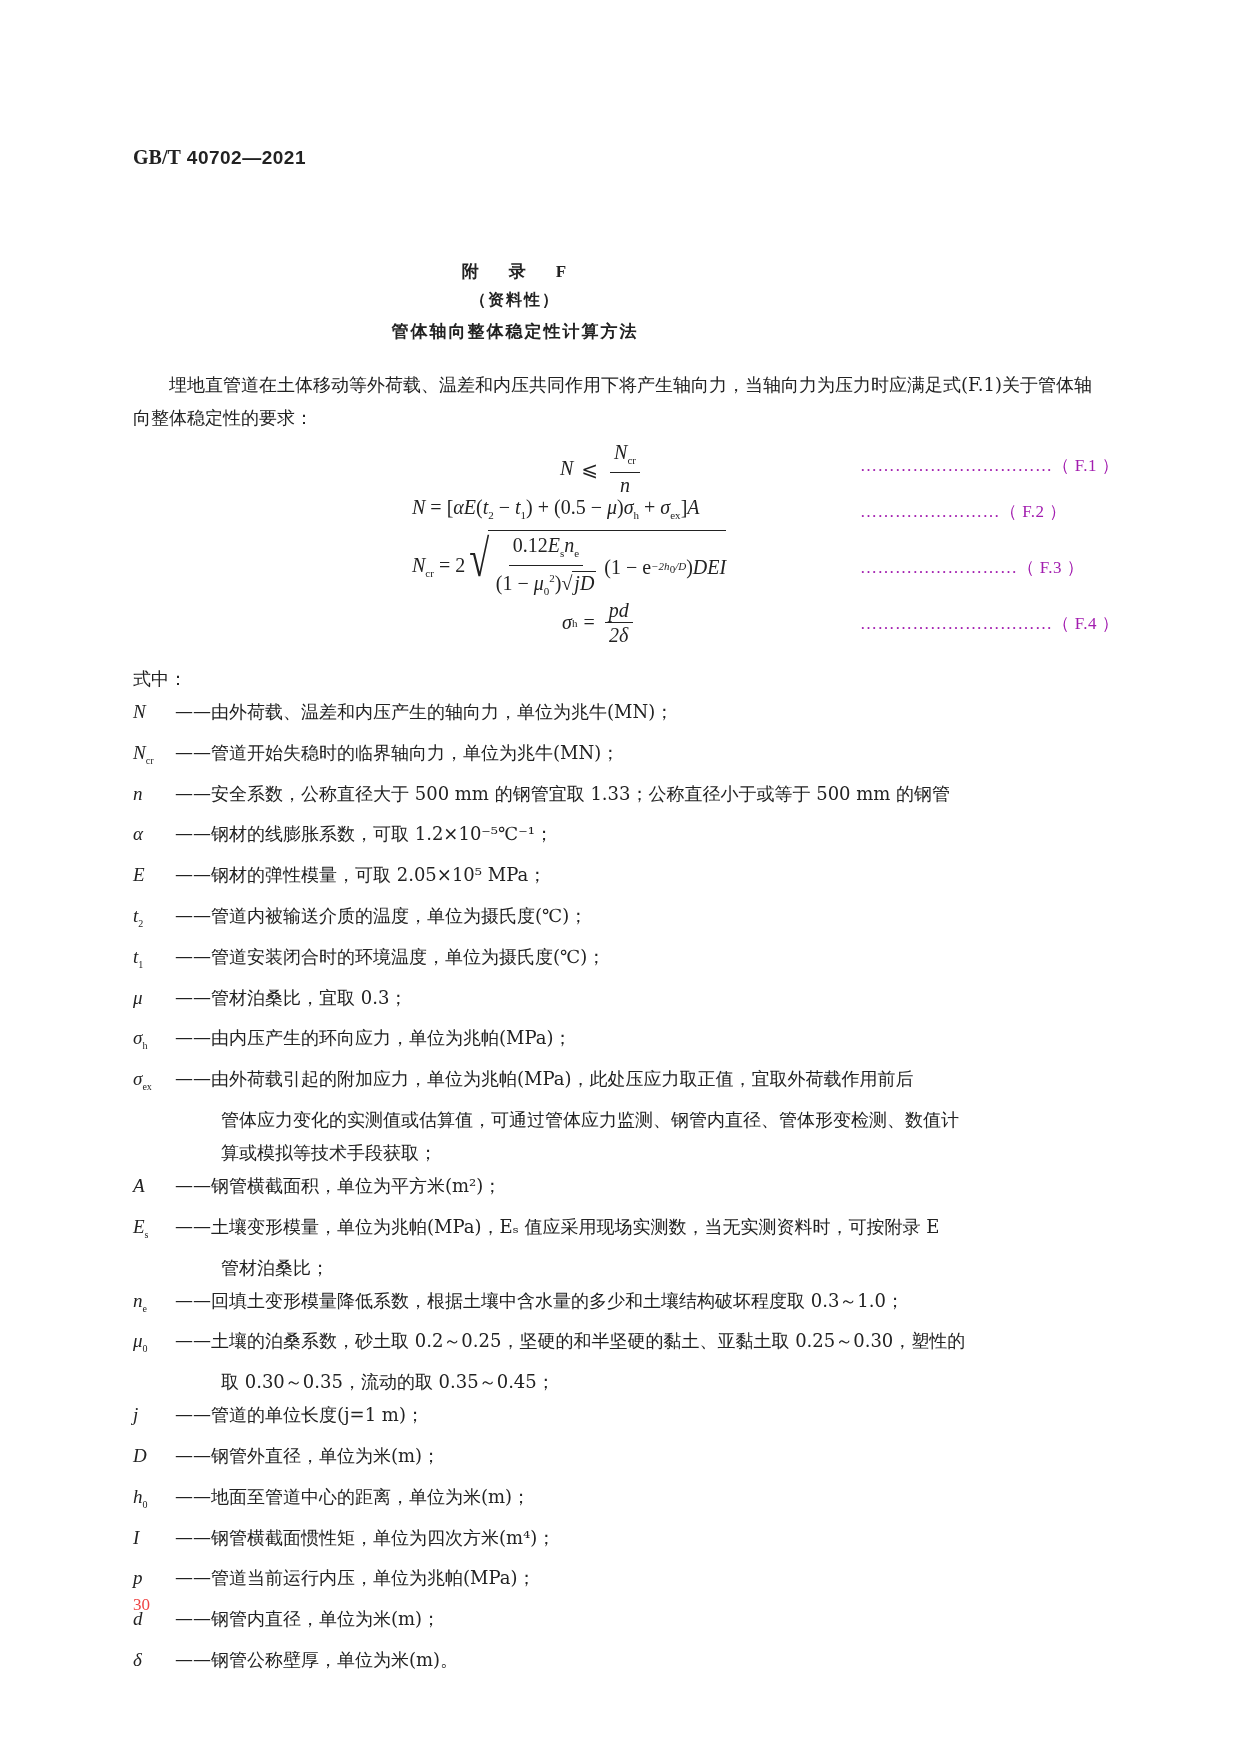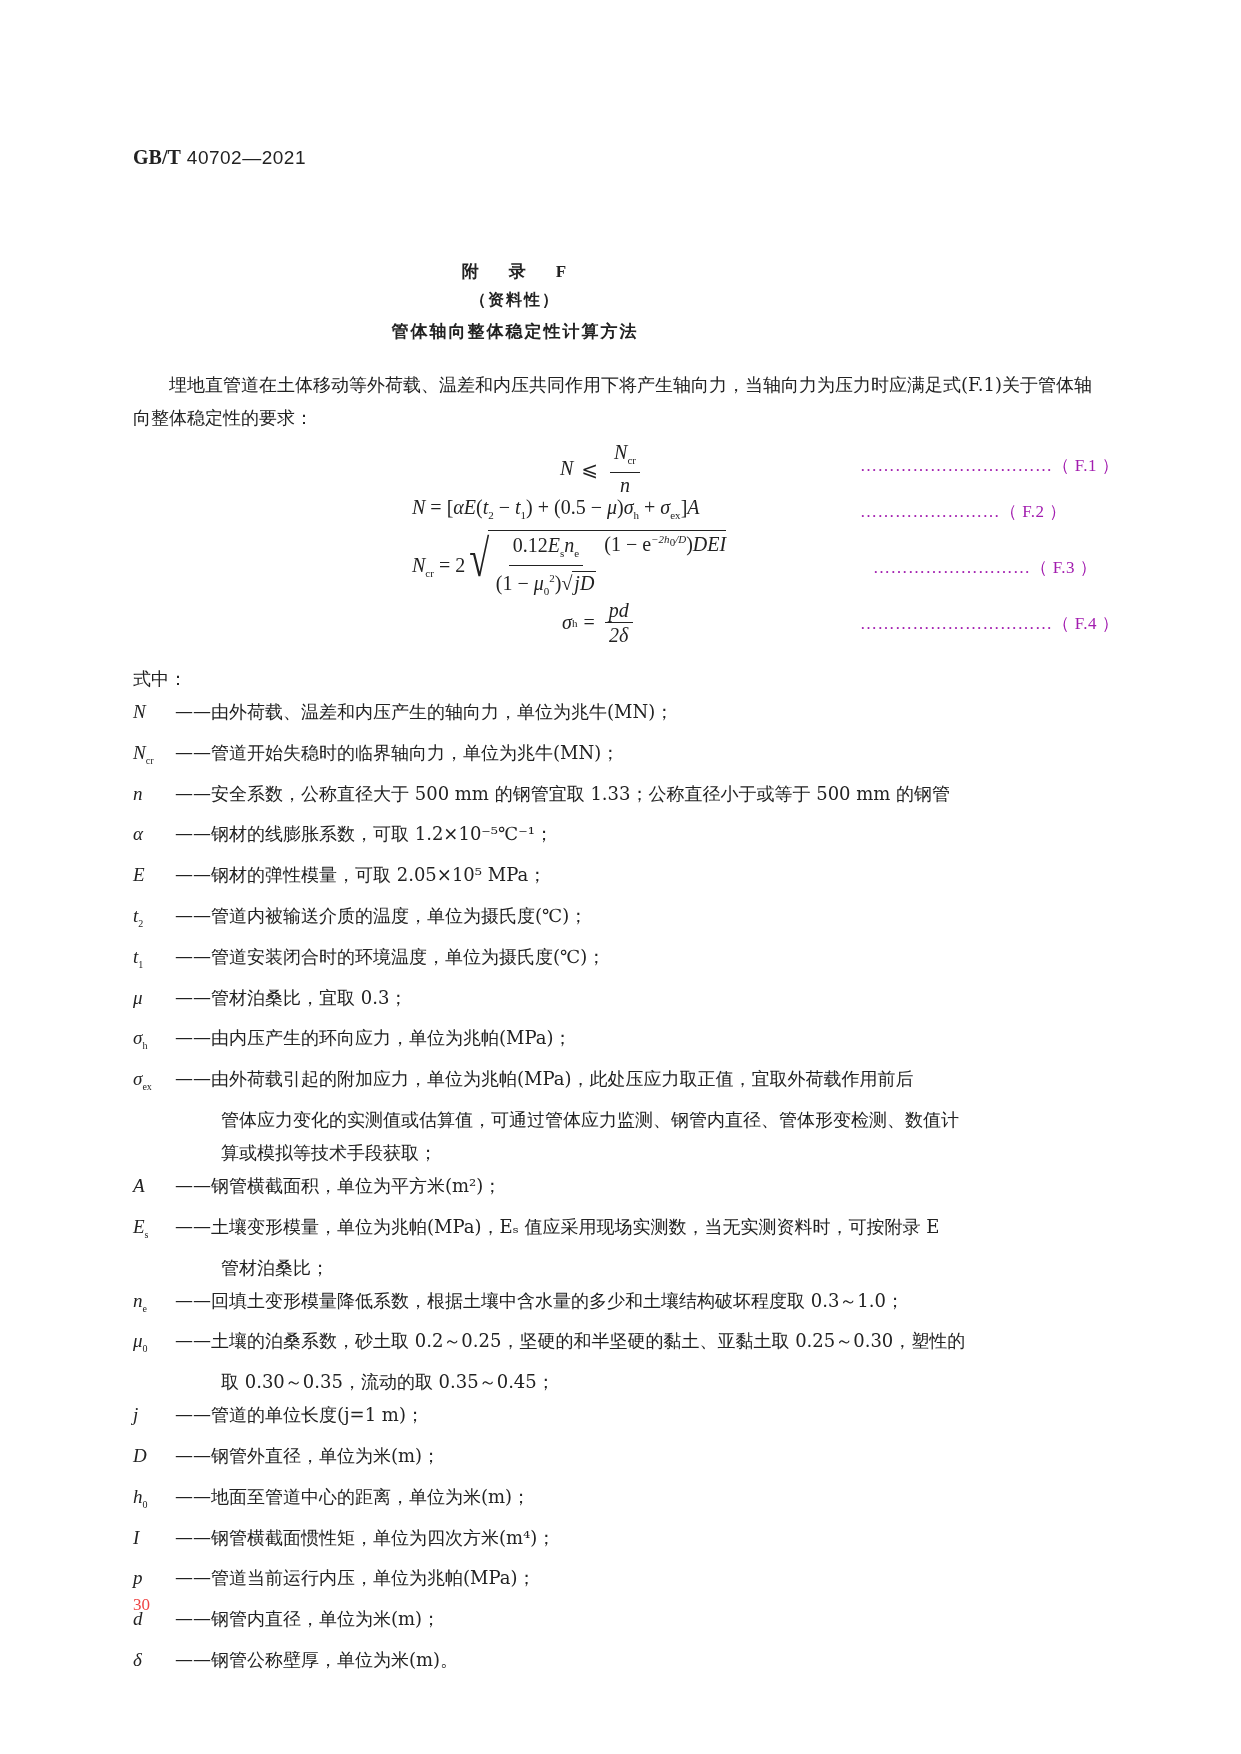--- a/index.html
+++ b/index.html
@@ -1,37 +1,37 @@
 <!DOCTYPE html>
 <html><head>
 <meta charset="utf-8">
 <style>
   html, body { margin: 0; padding: 0; background: #ffffff; }
   body { width: 1241px; height: 1754px; position: relative; color: #222; font-family: "DejaVu Serif", "Liberation Serif", serif; overflow: hidden; }
   .std { position: absolute; left: 133px; top: 146px; font-size: 19px; }
   .std b { font-family: "Liberation Serif", serif; font-weight: bold; font-size: 20px; }
-  .std span { font-family: "Liberation Sans", sans-serif; letter-spacing: 0.5px; }
+  .std span { font-family: "Liberation Sans", sans-serif; letter-spacing: 0.5px; font-weight: bold; }
   .center { position: absolute; left: 0; width: 1030px; text-align: center; font-family: "DejaVu Sans", sans-serif; font-weight: bold; }
   .ann-title { top: 260px; font-size: 17px; letter-spacing: 2px; }
   .ann-title .gap { display: inline-block; width: 28px; }
   .ann-type { top: 290px; font-size: 16px; letter-spacing: 2px; font-weight: bold; }
   .ann-name { top: 320px; font-size: 17px; letter-spacing: 2px; }
   .para { position: absolute; left: 133px; width: 960px; font-size: 18px; line-height: 33px; }
   .p1 { top: 368px; text-indent: 36px; }
   .formula-row { position: absolute; left: 0; width: 1241px; height: 50px; font-family: "Liberation Serif", serif; font-size: 20px; }
   .formula-row .eq { position: absolute; display: flex; align-items: center; font-style: italic; }
   .formula-row .num { position: absolute; left: 860px; font-family: "Liberation Serif", serif; font-size: 17px; color: #a21caf; letter-spacing: 0.5px; white-space: nowrap; }
   .frac { display: inline-flex; flex-direction: column; align-items: center; vertical-align: middle; margin: 0 4px; }
   .frac .top { border-bottom: 1px solid #222; padding: 0 4px; line-height: 24px; }
   .frac .bot { line-height: 24px; padding: 0 4px; }
   sub, sup { font-size: 11px; font-style: normal; }
   .up { font-style: normal; }
   .sqrt { display: inline-flex; align-items: stretch; }
   .sqrt .rad { font-size: 52px; line-height: 58px; font-style: normal; transform: scaleX(0.7); margin-right: -6px; }
-  .sqrt .body { border-top: 1px solid #222; display: inline-flex; padding-top: 2px; }
+  .sqrt .body { border-top: 1px solid #222; display: inline-flex; align-items: center; padding-top: 2px; }
   .small-sqrt { border-top: 1px solid #222; padding: 0 2px; }
   .defs { position: absolute; left: 133px; top: 662px; width: 960px; font-size: 18px; line-height: 33px; }
   .def-row { display: flex; }
   .def-sym { width: 42px; flex: 0 0 42px; font-family: "Liberation Serif", serif; font-style: italic; font-size: 19px; }
   .def-sym sub { font-size: 10px; }
   .def-dash { flex: 0 0 auto; }
   .def-text { flex: 1; }
   .def-cont { padding-left: 88px; }
   .pagenum { position: absolute; left: 133px; top: 1595px; font-size: 17px; font-family: "Liberation Serif", serif; color: #ef4444; }
 </style>
@@ -77,21 +77,21 @@
       <span class="rad">√</span>
       <span class="body">
         <span class="frac">
           <span class="top"><span class="up">0.12</span>E<sub>s</sub>n<sub>e</sub></span>
           <span class="bot"><span class="up">(1 −</span> μ<sub>0</sub><sup>2</sup><span class="up">)√</span><span class="small-sqrt">jD</span></span>
         </span>
         <span class="up">(1 − e</span><sup style="font-style:italic;">−2h<sub>0</sub>/D</sup><span class="up">)</span>DEI
       </span>
     </span>
   </div>
-  <div class="num" style="top:26px;margin-left:13px;">………………………（ F.3 ）</div>
+  <div class="num" style="top:26px;">………………………（ F.3 ）</div>
 </div>
 
 <div class="formula-row" style="top:598px;">
   <div class="eq" style="left:562px; top:0;">
     <span>σ</span>
       <sub>h</sub>
     <span class="up" style="margin:0 6px;">=</span>
     <span class="frac">
       <span class="top">pd</span>
       <span class="bot">2δ</span>

